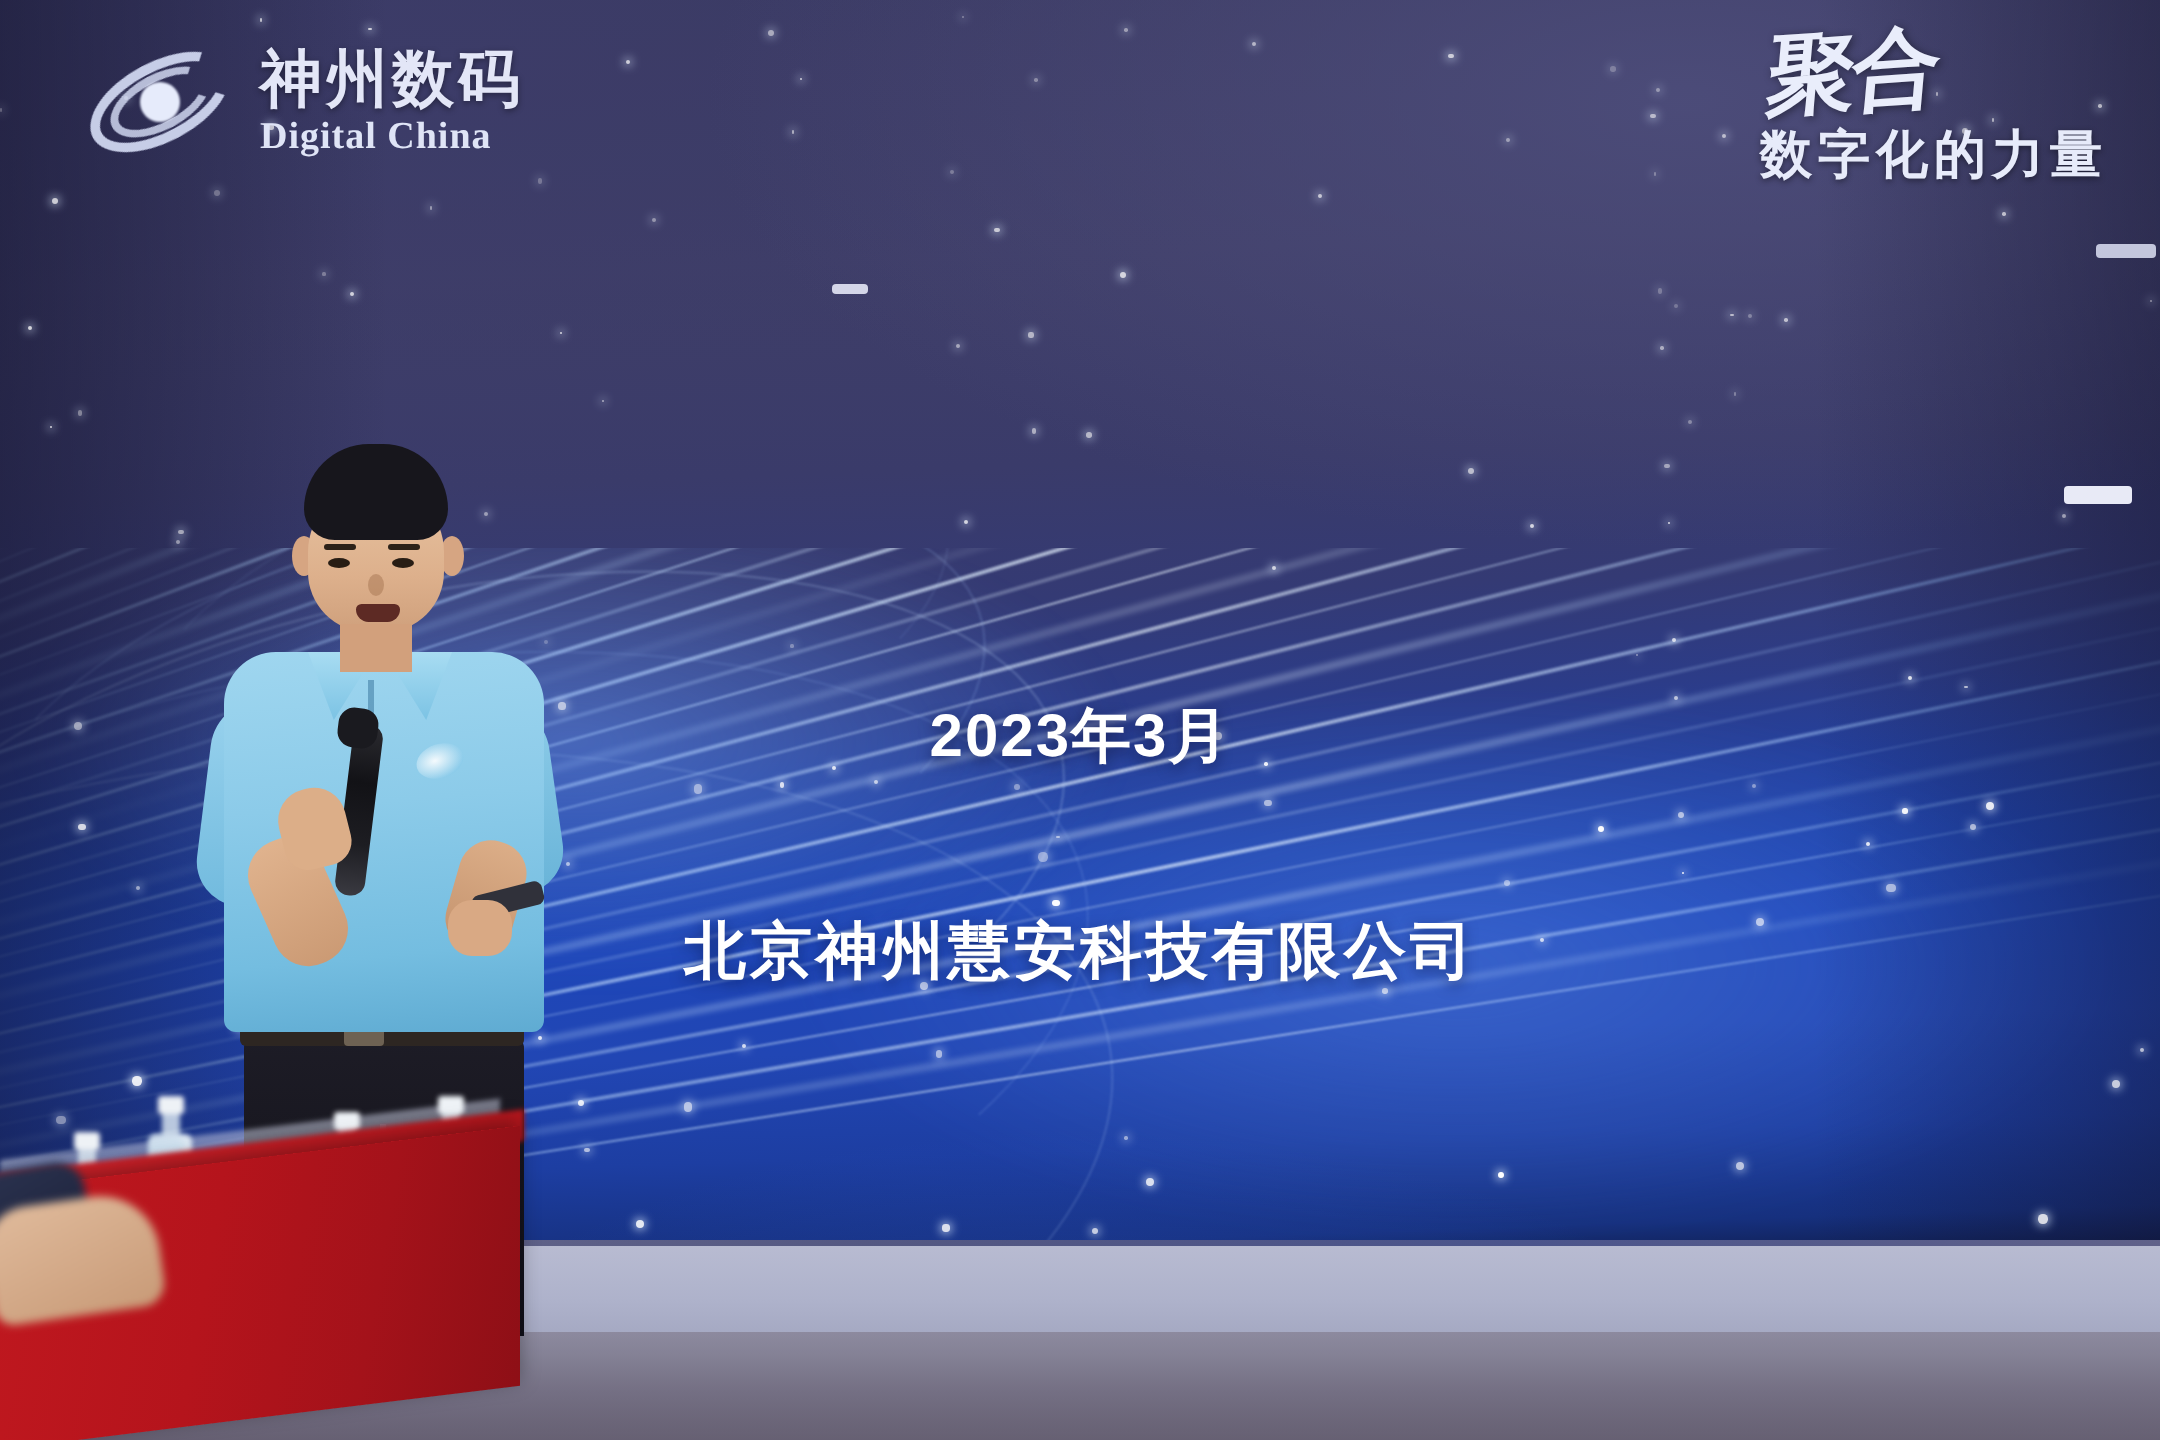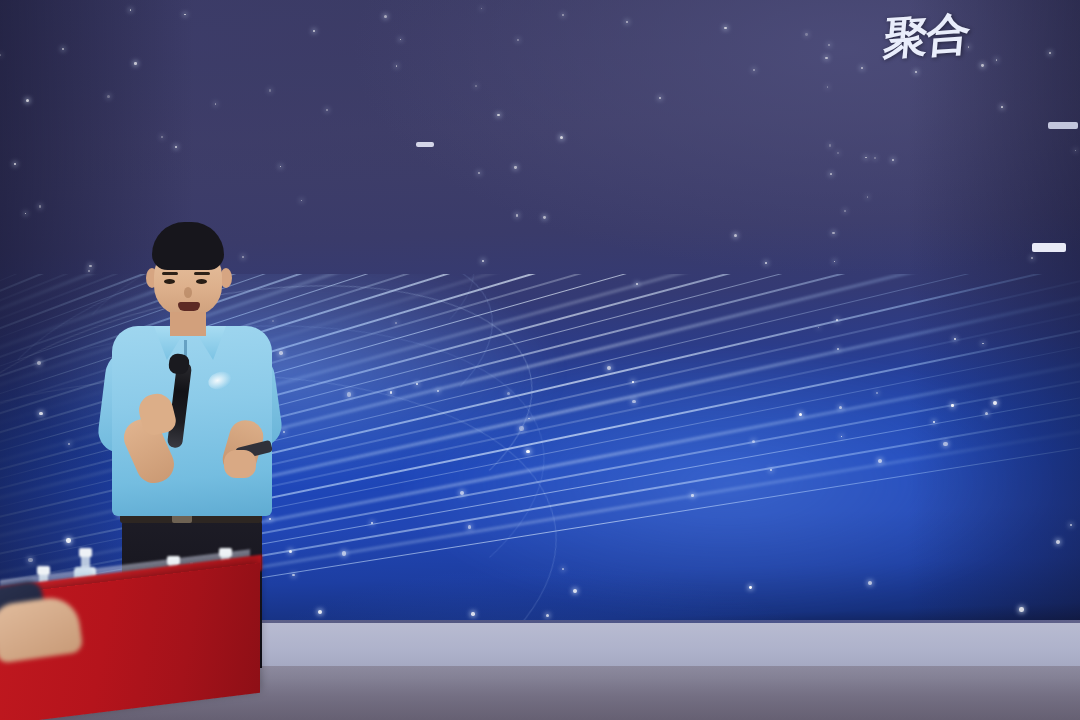--- a/index.html
+++ b/index.html
@@ -467,25 +467,39 @@
         <div class="dot" style="left:867.8px;top:580.8px;width:4.7px;height:4.7px;opacity:0.70"></div>
         <div class="dot" style="left:161.3px;top:136.1px;width:1.5px;height:1.5px;opacity:0.35"></div>
         <div class="dot" style="left:837.0px;top:152.0px;width:2.1px;height:2.1px;opacity:0.28"></div>
         <div class="dot" style="left:241.5px;top:256.4px;width:2.1px;height:2.1px;opacity:0.51"></div>
         <div class="dot" style="left:481.7px;top:259.7px;width:2.0px;height:2.0px;opacity:0.78"></div>
         <div style="position:absolute;left:1032px;top:243px;width:34px;height:9px;background:#f2f4ff;border-radius:2px;opacity:.95"></div>
         <div style="position:absolute;left:1048px;top:122px;width:30px;height:7px;background:#e8ecff;border-radius:2px;opacity:.8"></div>
         <div style="position:absolute;left:416px;top:142px;width:18px;height:5px;background:#eef1ff;border-radius:2px;opacity:.85"></div>
       </div>
 
+    <div class="logo-dc">
+      <div class="dc-mark">
+        <div class="dc-ring r1"></div>
+        <div class="dc-ring r2"></div>
+        <div class="dc-core"></div>
+      </div>
+      <div class="dc-text">
+        <div class="dc-cn">神州数码</div>
+        <div class="dc-en">Digital China</div>
+      </div>
+    </div>
 
     <div class="logo-juhe">
       <div class="juhe-cal">聚合</div>
+      <div class="juhe-sub">数字化的力量</div>
     </div>
 
+    <div class="slide-date">2023年3月</div>
+    <div class="slide-company">北京神州慧安科技有限公司</div>
   </div>
 
   <div class="stage-floor">
     <div class="edge"></div>
     <div class="floor-shade"></div>
   </div>
 
   <div class="speaker">
     <div class="sp-pants"></div>
     <div class="sp-leg-split"></div>

